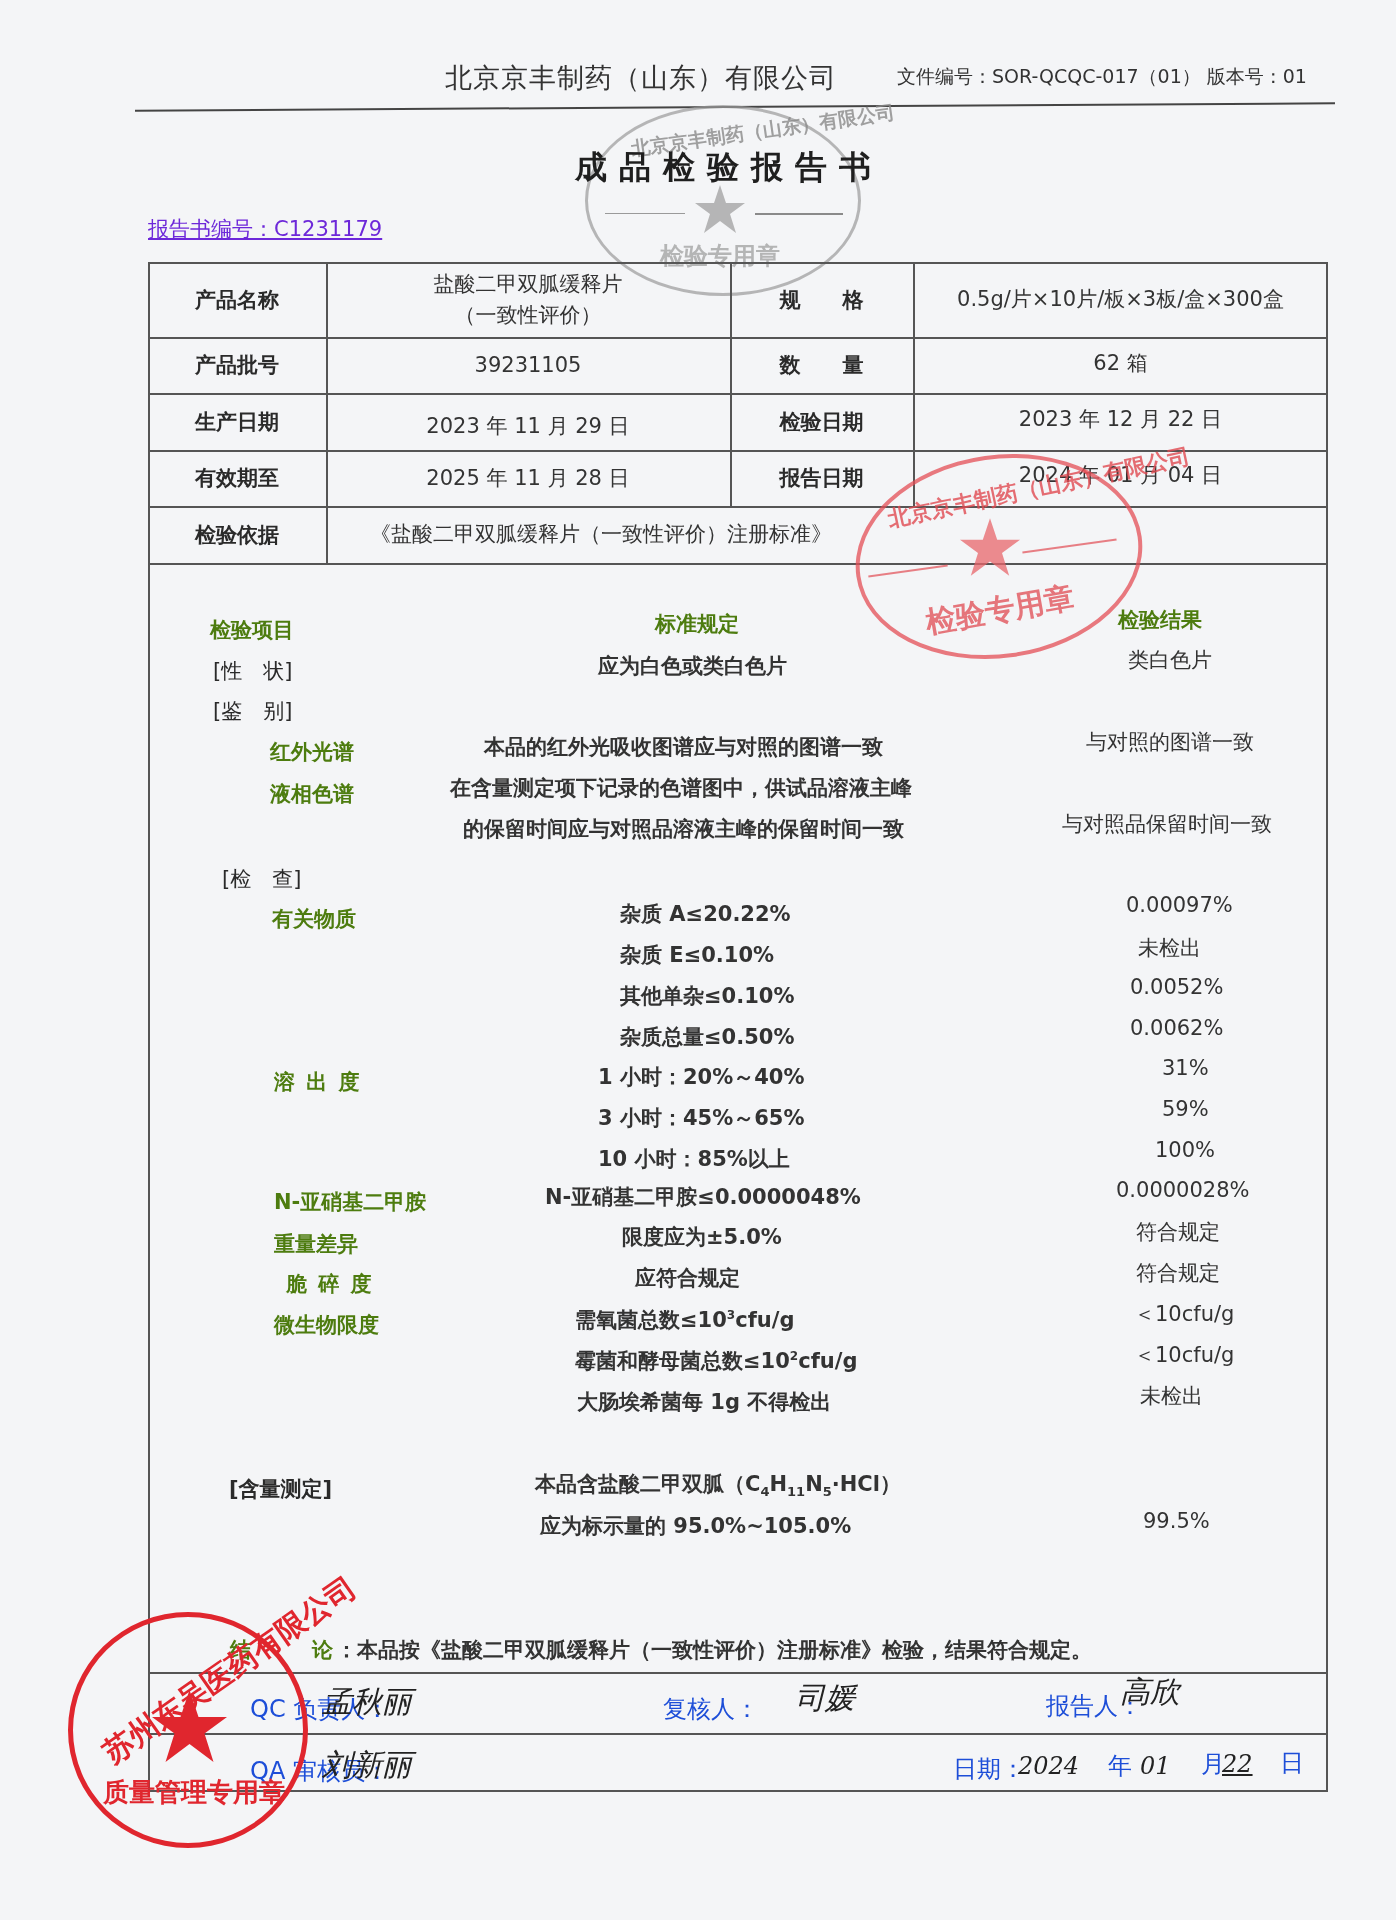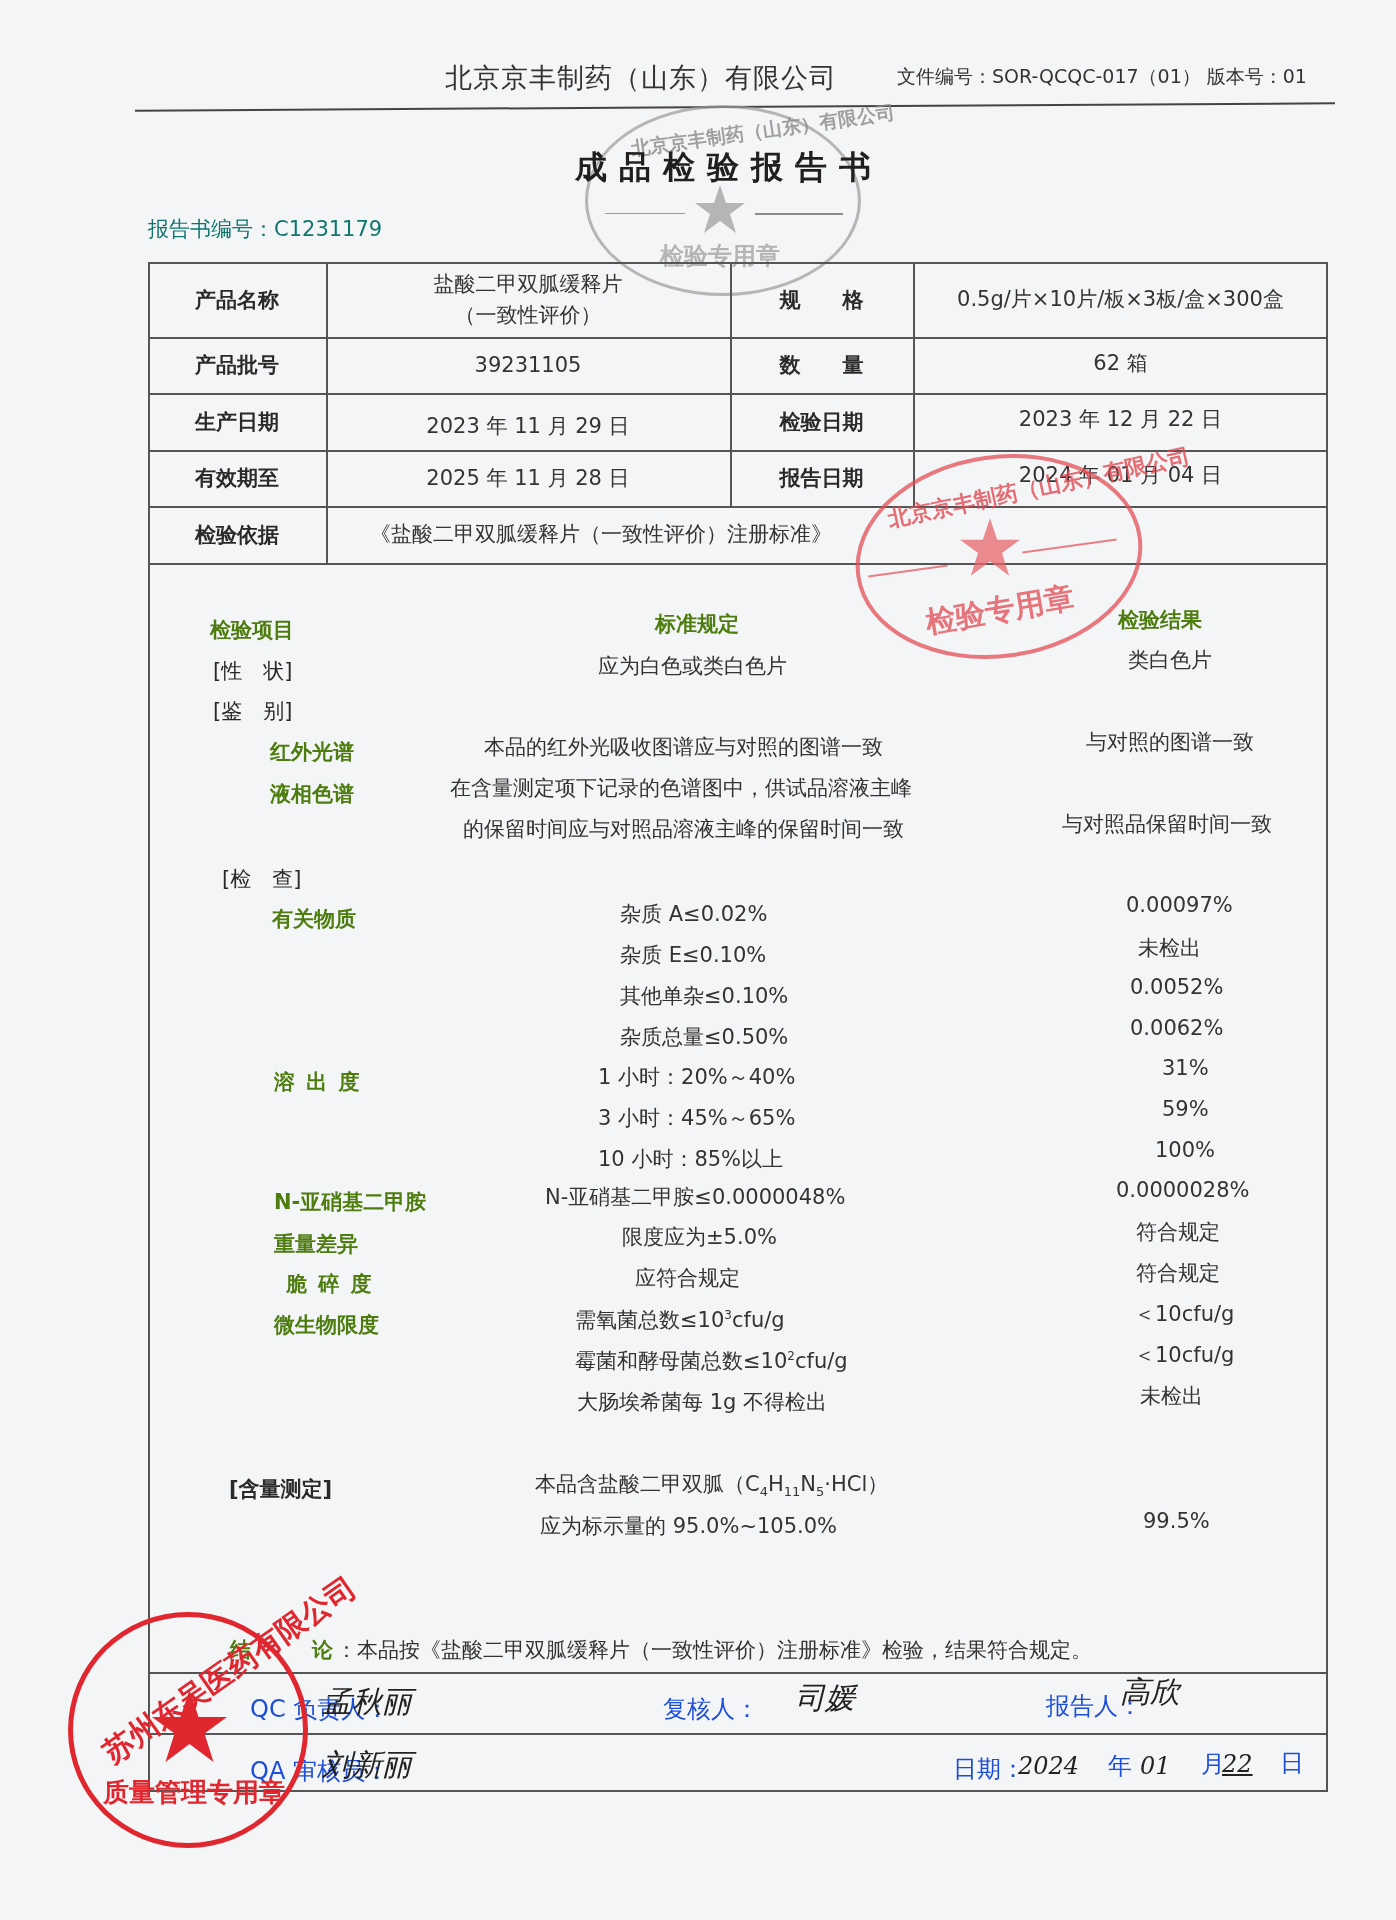--- a/index.html
+++ b/index.html
@@ -7,34 +7,34 @@
     width: 1396px; height: 1920px; position: relative; overflow: hidden;
     background: #f4f5f7;
     font-family: "DejaVu Sans", "Liberation Sans", sans-serif;
     color: #2b2b2b;
   }
   .abs { position: absolute; white-space: nowrap; }
   .hdr-company { left: 445px; top: 60px; font-size: 27px; color: #333; letter-spacing: 1px; }
   .hdr-docno { left: 897px; top: 64px; font-size: 19px; color: #333; }
   .hdr-rule { left: 135px; top: 106px; width: 1200px; height: 2px; background: #444; transform: rotate(-0.35deg); }
   .title { left: 575px; top: 146px; font-size: 32px; font-weight: bold; letter-spacing: 12px; color: #1f1f1f; }
-  .report-no { left: 148px; top: 215px; font-size: 21px; color: #0f766e; }
+  .report-no { left: 148px; top: 215px; font-size: 21px; color: #6d28d9; text-decoration: underline; }
 
   
   .frame { left: 148px; top: 262px; width: 1180px; height: 1530px; border: 2px solid #555; border-top: none; box-sizing: border-box; }
   .hline { position: absolute; height: 2px; background: #555; }
   .vline { position: absolute; width: 2px; background: #555; }
 
   .cell { position: absolute; display: flex; align-items: center; justify-content: center; text-align: center; font-size: 21px; }
   .lbl { font-weight: bold; color: #2a2a2a; font-size: 21px; }
   .val { color: #333; line-height: 31px; }
 
   .sec-h { font-weight: bold; font-size: 21px; color: #2a2a2a; }
   .item { font-weight: bold; font-size: 21px; color: #4d7c0f; text-align: right; }
-  .std { font-size: 21px; color: #333; text-align: center; }
+  .std { font-size: 21px; color: #333; text-align: center; font-weight: bold; }
   .res { font-size: 21px; color: #333; text-align: center; }
 
   .sig-lbl { font-size: 24px; color: #1d4ed8; margin-left: 18px; }
   .sig-hand { font-family: "DejaVu Serif", serif; font-style: italic; font-size: 30px; color: #222; }
   .date-hand { font-family: "DejaVu Serif", serif; font-style: italic; font-size: 24px; color: #222; }
 
   
   .stamp-oval { position: absolute; border-radius: 50%; }
   .stamp-text { position: absolute; font-weight: bold; white-space: nowrap; }
   .star { position: absolute; }
@@ -117,21 +117,21 @@
   <div class="abs res" style="left:1086px;top:728px;">与对照的图谱一致</div>
 
   <div class="abs item" style="left:270px;top:780px;">液相色谱</div>
   <div class="abs std" style="left:450px;top:774px;">在含量测定项下记录的色谱图中，供试品溶液主峰</div>
   <div class="abs std" style="left:463px;top:815px;">的保留时间应与对照品溶液主峰的保留时间一致</div>
   <div class="abs res" style="left:1062px;top:810px;">与对照品保留时间一致</div>
 
   <div class="abs sec-h" style="left:222px;top:865px;font-weight:normal;white-space:pre;">[检　查]</div>
   <div class="abs item" style="left:272px;top:905px;">有关物质</div>
 
-  <div class="abs std" style="left:620px;top:900px;">杂质 A≤0.02%</div>
+  <div class="abs std" style="left:620px;top:900px;">杂质 A≤20.22%</div>
   <div class="abs res" style="left:1126px;top:893px;">0.00097%</div>
   <div class="abs std" style="left:620px;top:941px;">杂质 E≤0.10%</div>
   <div class="abs res" style="left:1138px;top:934px;">未检出</div>
   <div class="abs std" style="left:620px;top:982px;">其他单杂≤0.10%</div>
   <div class="abs res" style="left:1130px;top:975px;">0.0052%</div>
   <div class="abs std" style="left:620px;top:1023px;">杂质总量≤0.50%</div>
   <div class="abs res" style="left:1130px;top:1016px;">0.0062%</div>
 
   <div class="abs item" style="left:274px;top:1068px;letter-spacing:2px;">溶 出 度</div>
   <div class="abs std" style="left:598px;top:1063px;">1 小时：20%～40%</div>

